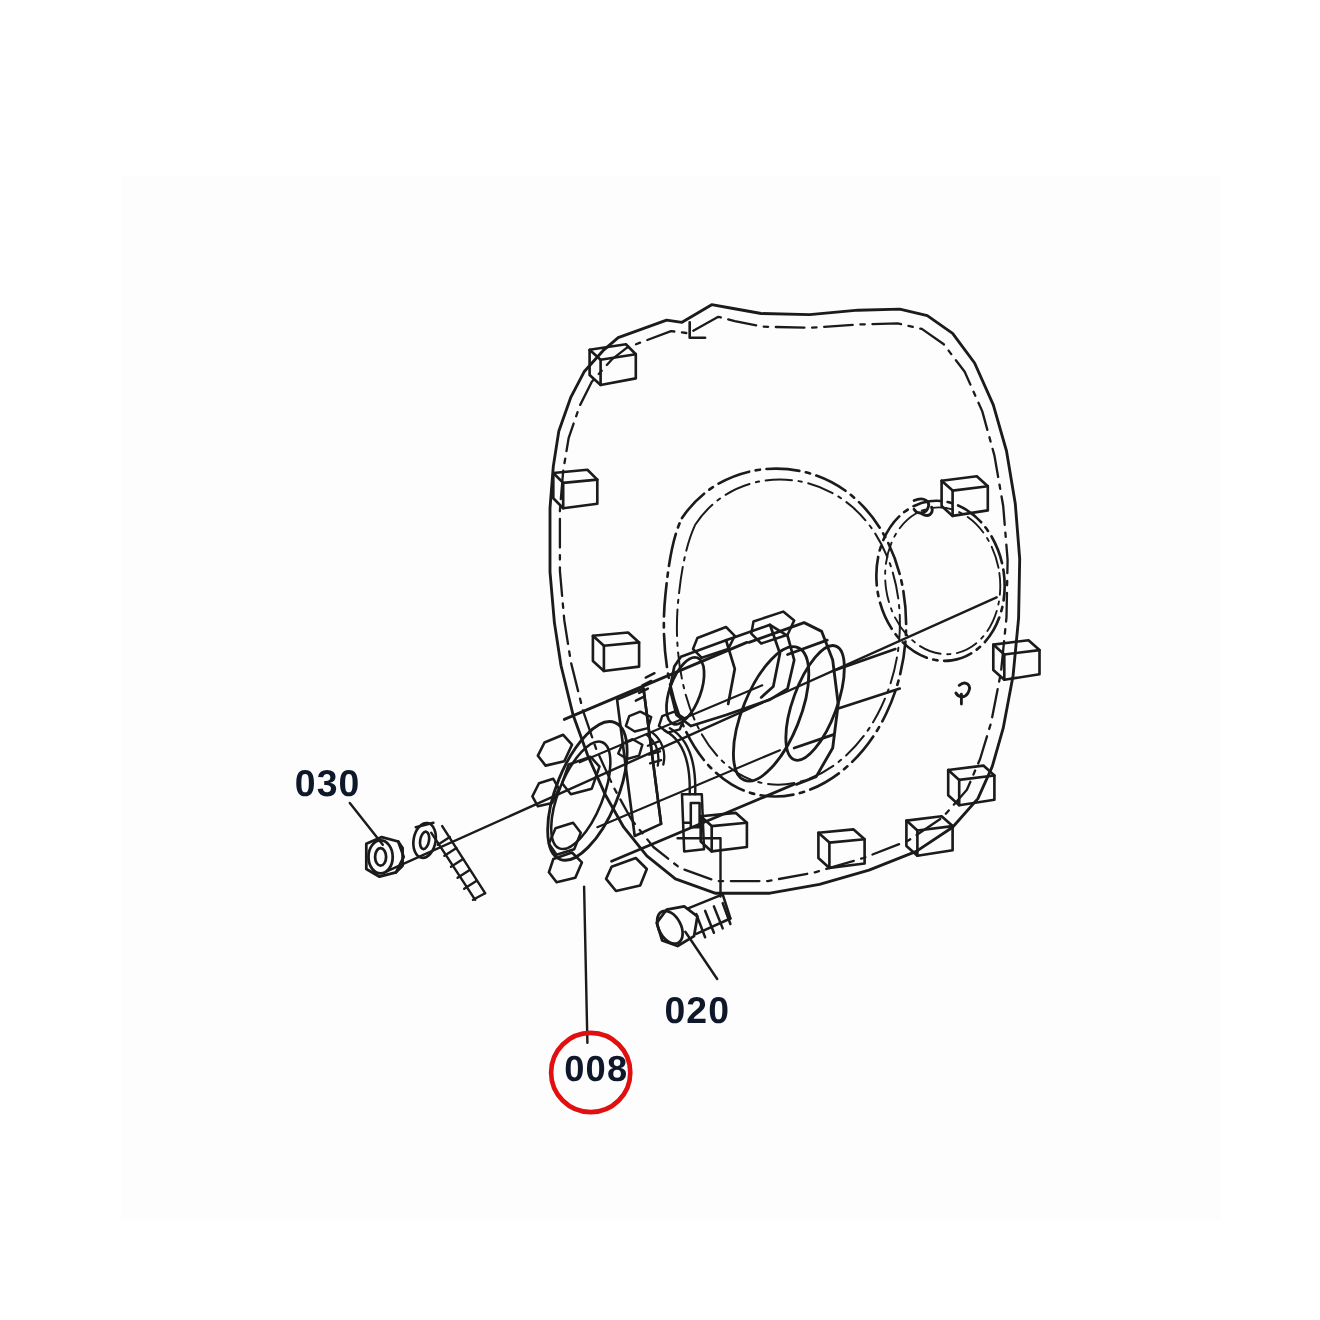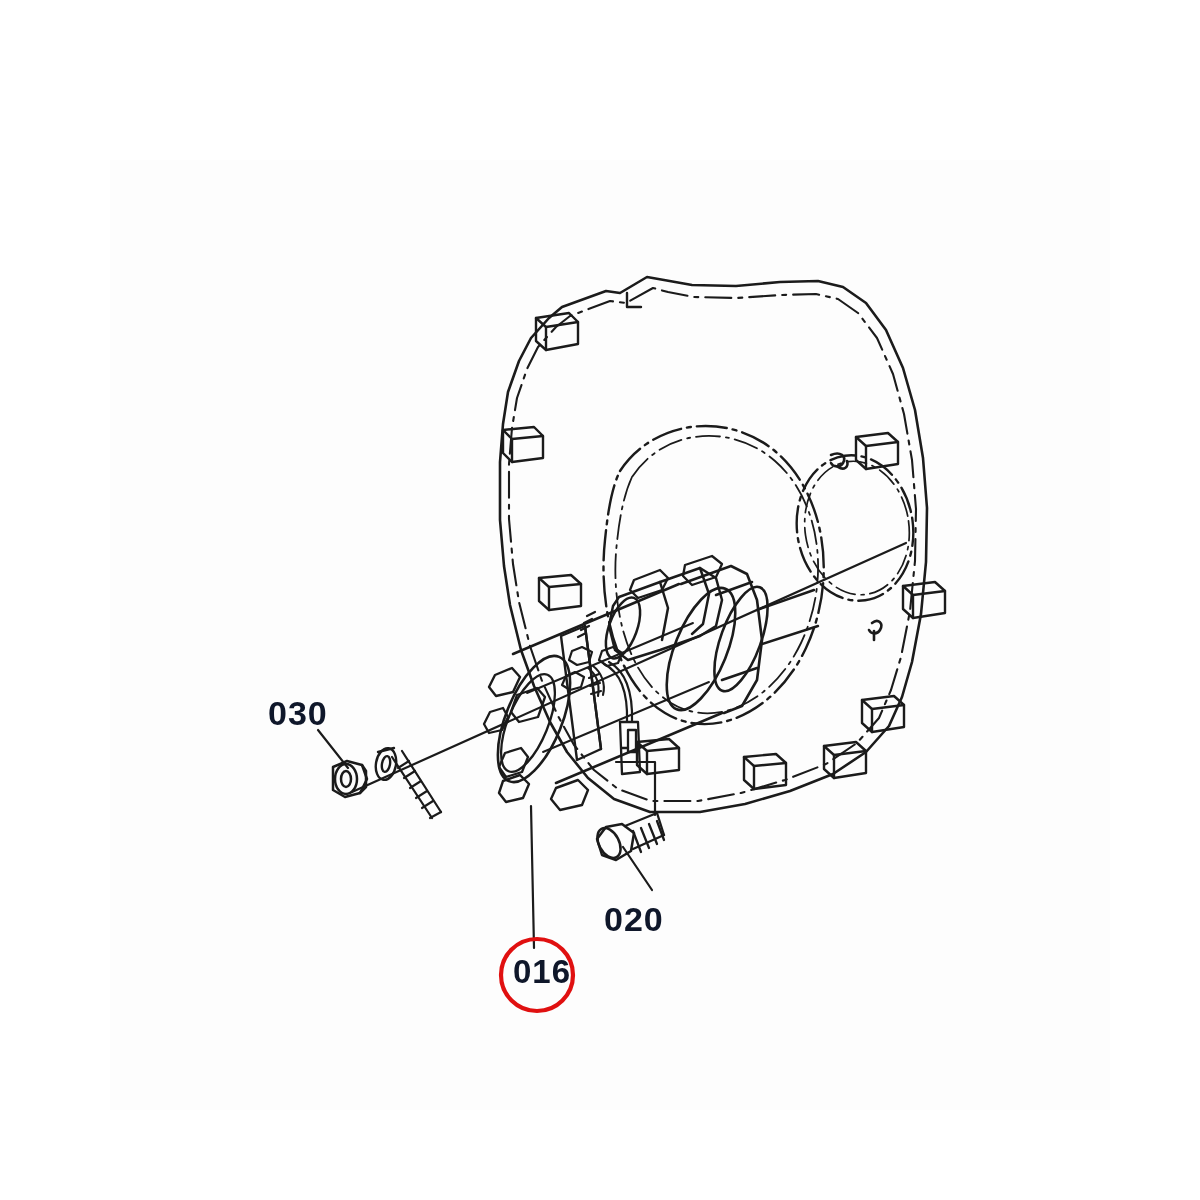--- a/index.html
+++ b/index.html
@@ -386,16 +386,16 @@
       </g>
 
       <circle cx="537" cy="975" r="36" fill="none" stroke="#e01010" stroke-width="4.2"></circle>
     </g>
   </svg>
 
   <div class="callout-text" id="callout-030">030</div>
 
   <div class="callout-text" id="callout-020">020</div>
 
-  <div class="callout-text" id="callout-010">016</div>
+  <div class="callout-text" id="callout-010">008</div>
 
 
 </div>
 
 </body></html>

